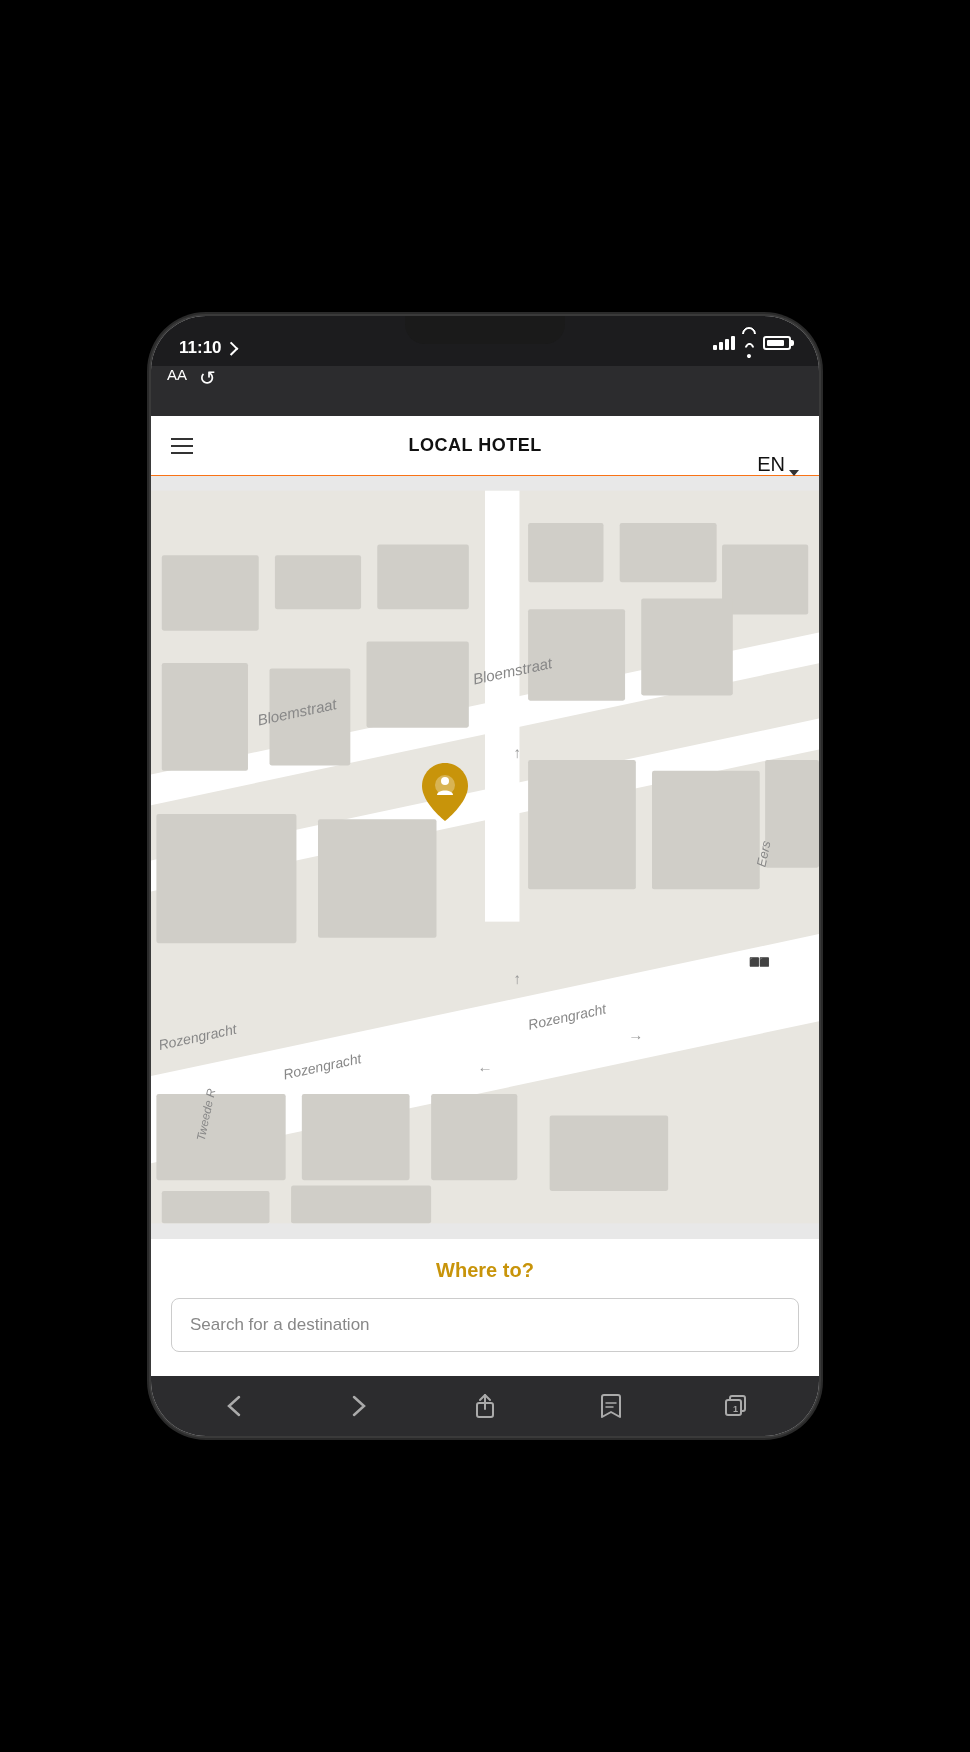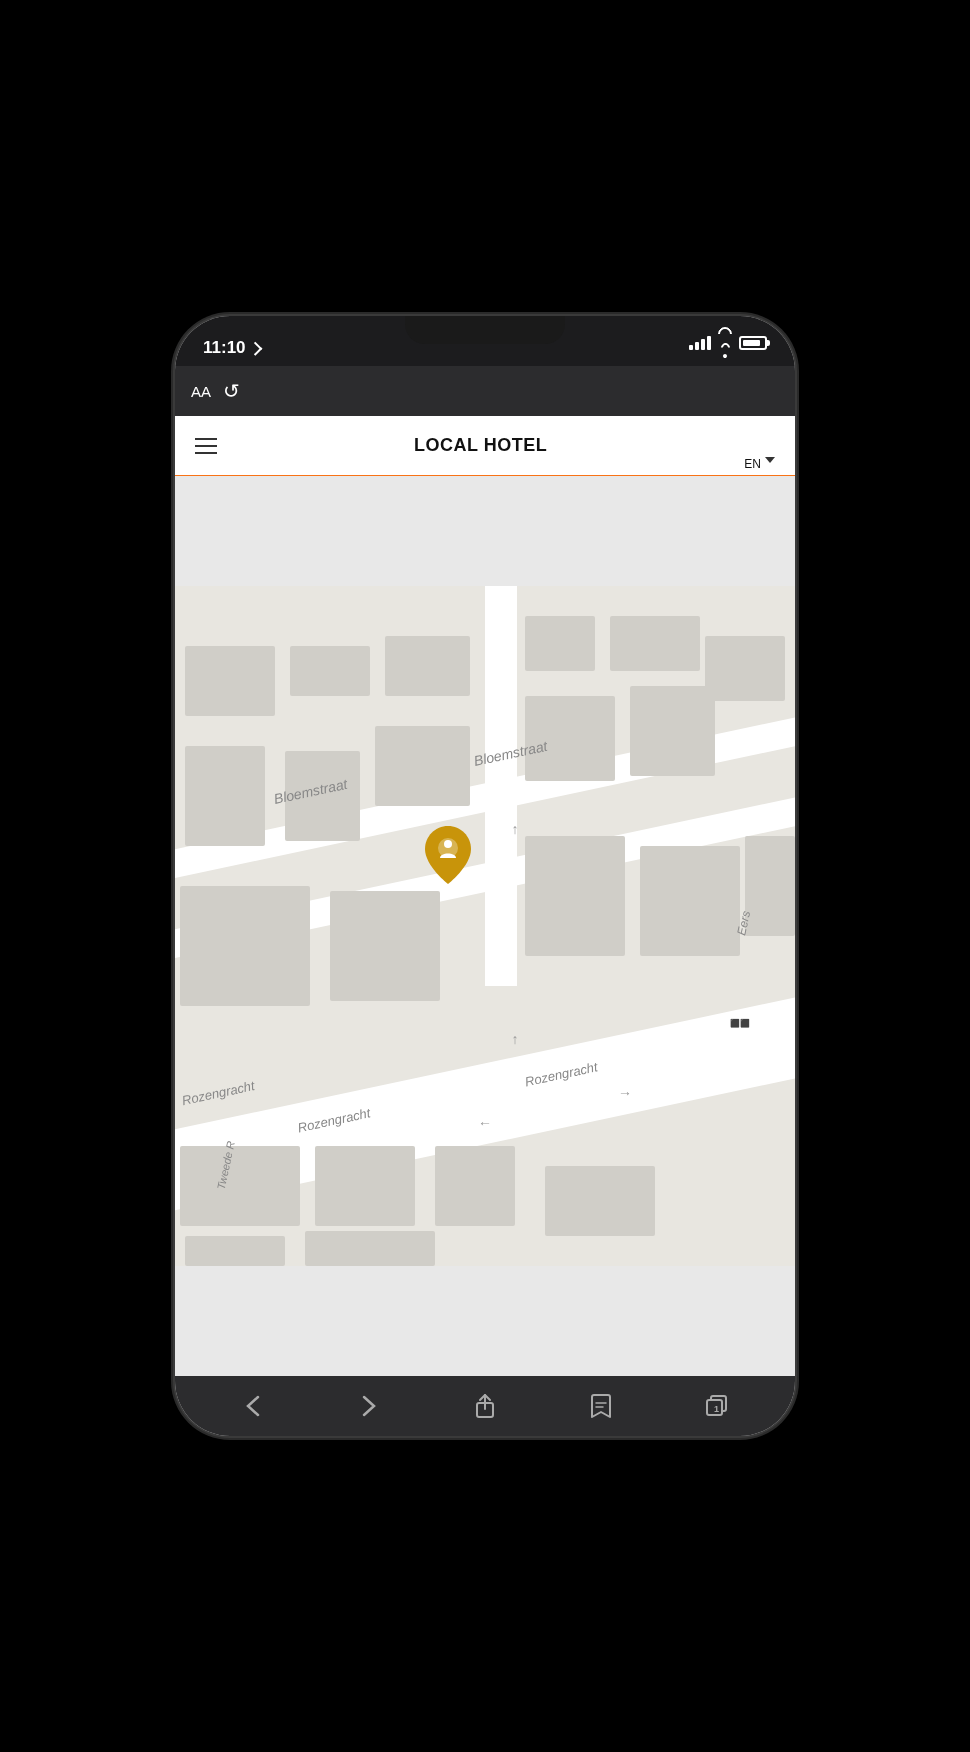--- a/index.html
+++ b/index.html
@@ -8,21 +8,21 @@
     body {
       background: #000;
       display: flex;
       justify-content: center;
       align-items: center;
       min-height: 100vh;
       font-family: -apple-system, BlinkMacSystemFont, 'Helvetica Neue', Arial, sans-serif;
     }
 
     .phone-frame {
-      width: 620px;
+      width: 668px;
       height: 1120px;
       background: #e5e5e5;
       border-radius: 55px;
       position: relative;
       box-shadow:
         0 0 0 2px #3a3a3a,
         0 0 0 4px #2a2a2a,
         0 30px 80px rgba(0,0,0,0.8);
       overflow: hidden;
     }
@@ -139,21 +139,21 @@
       height: 100%;
       background: #fff;
       border-radius: 1px;
     }
 
     
     .browser-bar {
       height: 50px;
       background: #2c2c2e;
       display: flex;
-      align-items: center;
+      align-items: flex-start;
       padding: 0 16px;
       gap: 12px;
     }
 
     .browser-aa {
       color: #fff;
       font-size: 15px;
       font-weight: 500;
     }
 
@@ -205,23 +205,23 @@
 
     .nav-title {
       font-size: 18px;
       font-weight: 700;
       color: #111;
       letter-spacing: 0.5px;
     }
 
     .nav-lang {
       display: flex;
-      align-items: flex-start;
+      align-items: flex-end;
       gap: 4px;
-      font-size: 12px;
+      font-size: 20px;
       font-weight: 500;
       color: #111;
       cursor: pointer;
       margin-top: 37px;
     }
 
     .chevron-down {
       width: 0;
       height: 0;
       border-left: 5px solid transparent;
@@ -414,20 +414,26 @@
         <svg width="52" height="62" viewBox="0 0 52 62" xmlns="http://www.w3.org/2000/svg">
           <path d="M26 2 C13.3 2 3 12.3 3 25 C3 42 26 60 26 60 C26 60 49 42 49 25 C49 12.3 38.7 2 26 2Z" fill="#c8940a"></path>
           <circle cx="26" cy="24" r="10" fill="rgba(255,255,255,0.3)"></circle>
 
           <circle cx="26" cy="20" r="4" fill="#fff"></circle>
           <path d="M18 34 C18 28 34 28 34 34" fill="#fff"></path>
         </svg>
       </div>
     </div>
 
+    <div class="bottom-panel">
+      <div class="where-to-title">Where to?</div>
+      <div class="search-box">
+        <span class="search-placeholder">Search for a destination</span>
+      </div>
+    </div>
 
   </div>
 
   <div class="bottom-nav">
     <div class="bottom-nav-btn">
       <svg width="14" height="22" viewBox="0 0 14 22" xmlns="http://www.w3.org/2000/svg">
         <path d="M12 2 L2 11 L12 20" stroke="#aaa" stroke-width="2.5" fill="none" stroke-linecap="round"></path>
       </svg>
     </div>
     <div class="bottom-nav-btn">

